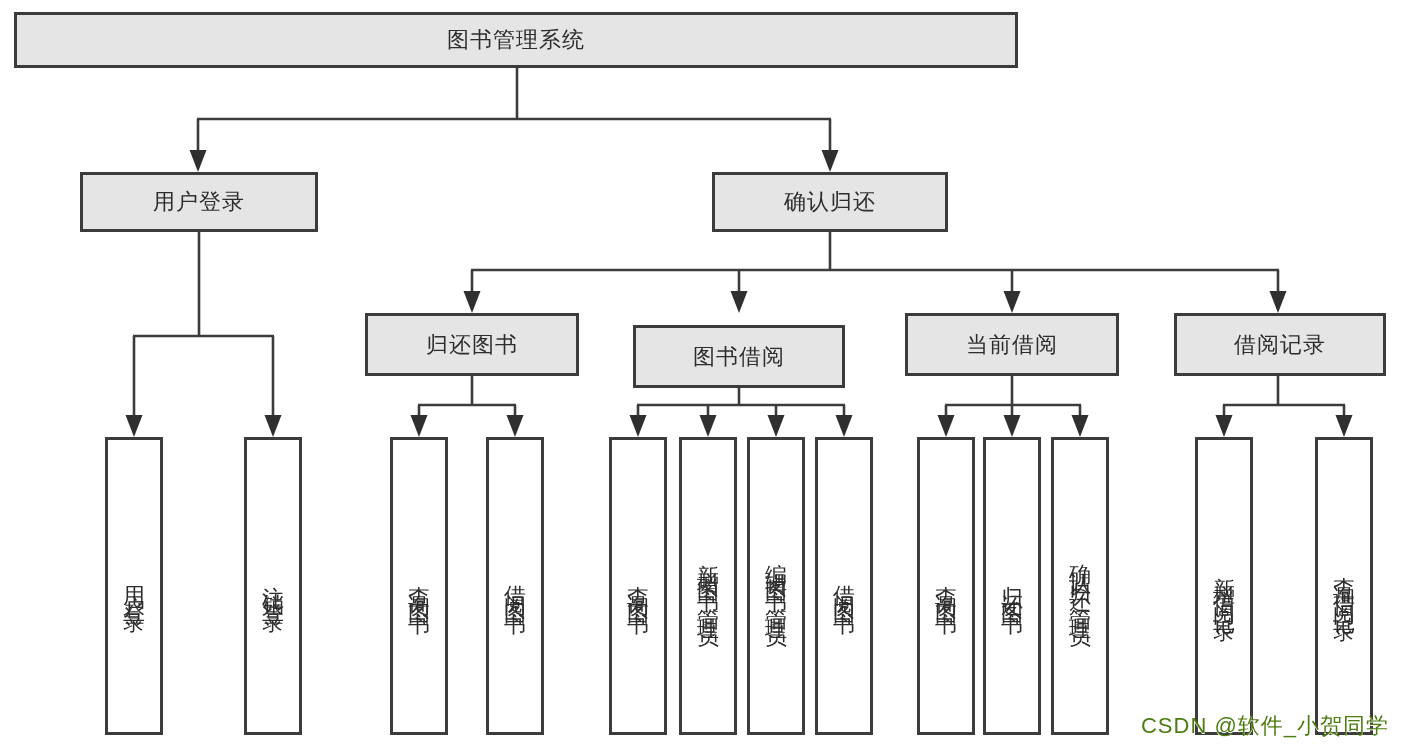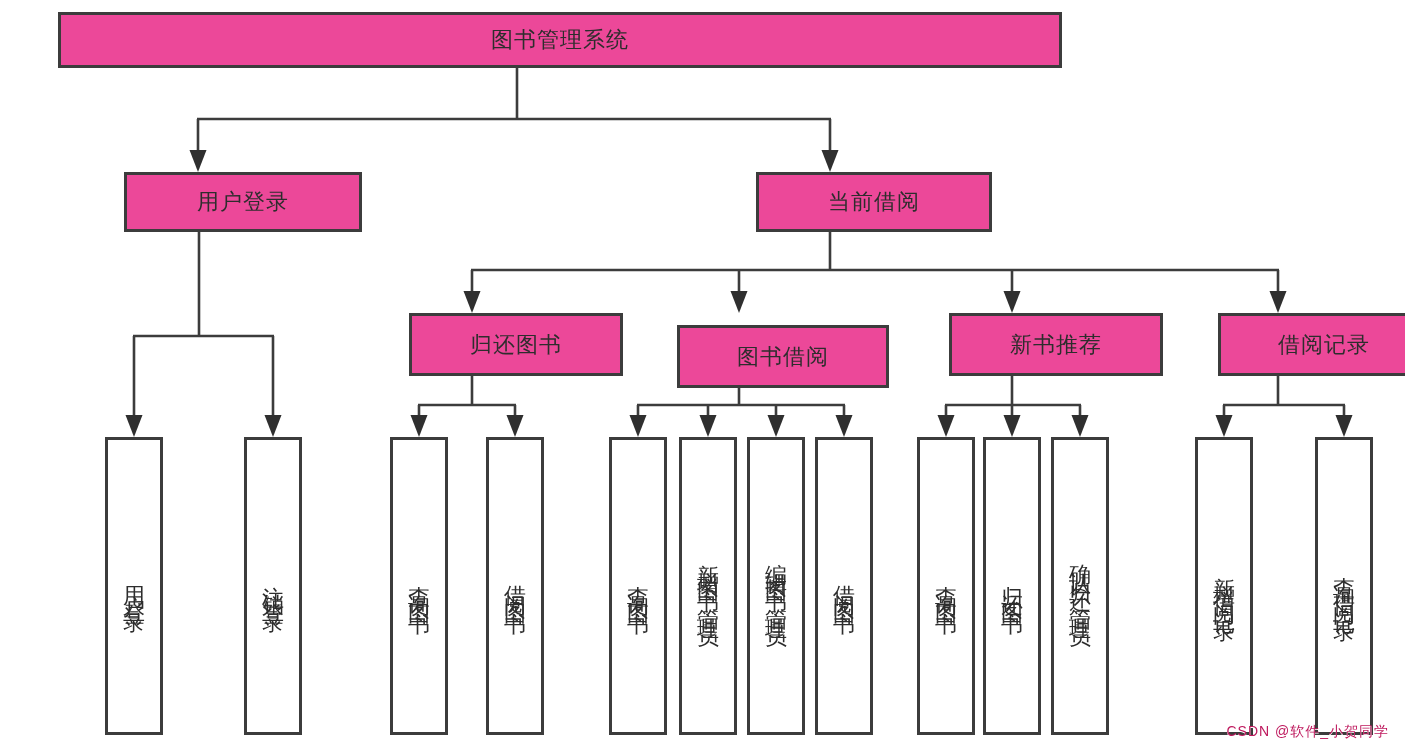--- a/index.html
+++ b/index.html
@@ -5,36 +5,36 @@
   html,body{margin:0;padding:0;background:#ffffff;}
   .stage{
     position:relative;width:1405px;height:747px;background:#ffffff;
     font-family:"Liberation Sans","DejaVu Sans",sans-serif;color:#2d2d2d;
     overflow:hidden;
   }
   .wires{position:absolute;left:0;top:0;width:1405px;height:747px;}
   .wires path{stroke:#3c3c3c;stroke-width:2.6;fill:none;}
   .wires polygon{fill:#2f2f2f;stroke:none;}
   .hbox{
-    position:absolute;box-sizing:border-box;background:#ec4899;
+    position:absolute;box-sizing:border-box;background:#e5e5e5;
     border:3px solid #3c3c3c;display:flex;align-items:center;justify-content:center;
-    font-size:22px;letter-spacing:1px;white-space:nowrap;margin-left:44px;
+    font-size:22px;letter-spacing:1px;white-space:nowrap;
   }
   .vbox{
     position:absolute;box-sizing:border-box;background:#ffffff;
     border:3px solid #3c3c3c;top:437px;width:58px;height:298px;
     display:flex;align-items:center;justify-content:center;
   }
   .vtext{
     writing-mode:vertical-rl;text-orientation:mixed;
     font-size:22px;line-height:1;letter-spacing:9px;white-space:nowrap;
   }
   .watermark{
-    position:absolute;right:16px;bottom:6px;font-size:14px;letter-spacing:1px;
-    color:#be185d;text-shadow:0 1px 0 #ffffff;white-space:nowrap;
+    position:absolute;right:16px;bottom:6px;font-size:22px;letter-spacing:1px;
+    color:#4d7c0f;text-shadow:0 1px 0 #ffffff;white-space:nowrap;
   }
 </style>
 </head>
 <body>
 
 <div class="stage">
 
   <svg class="wires" viewBox="0 0 1405 747" xmlns="http://www.w3.org/2000/svg">
 
     <path d="M517,67 V119 M197,119 H831 M198,119 V153 M830,119 V153"></path>
@@ -72,31 +72,31 @@
   </svg>
 
   <div class="hbox" style="left:14px;top:12px;width:1004px;height:56px">
     <span>图书管理系统</span>
   </div>
 
   <div class="hbox" style="left:80px;top:172px;width:238px;height:60px">
     <span>用户登录</span>
   </div>
   <div class="hbox" style="left:712px;top:172px;width:236px;height:60px">
-    <span>当前借阅</span>
+    <span>确认归还</span>
   </div>
 
   <div class="hbox" style="left:365px;top:313px;width:214px;height:63px">
     <span>归还图书</span>
   </div>
   <div class="hbox" style="left:633px;top:325px;width:212px;height:63px">
     <span>图书借阅</span>
   </div>
   <div class="hbox" style="left:905px;top:313px;width:214px;height:63px">
-    <span>新书推荐</span>
+    <span>当前借阅</span>
   </div>
   <div class="hbox" style="left:1174px;top:313px;width:212px;height:63px">
     <span>借阅记录</span>
   </div>
 
   <div class="vbox" style="left:105px">
     <span class="vtext">用户登录</span>
   </div>
   <div class="vbox" style="left:244px">
     <span class="vtext">注销登录</span>

